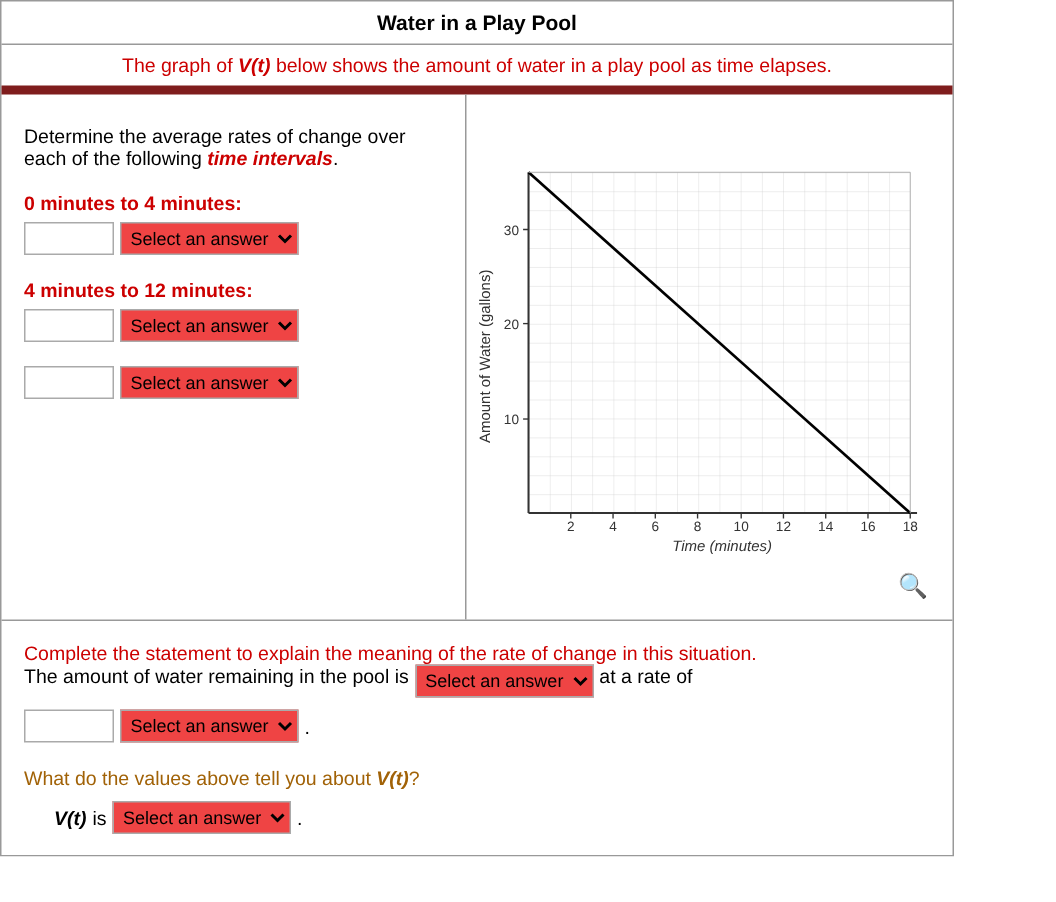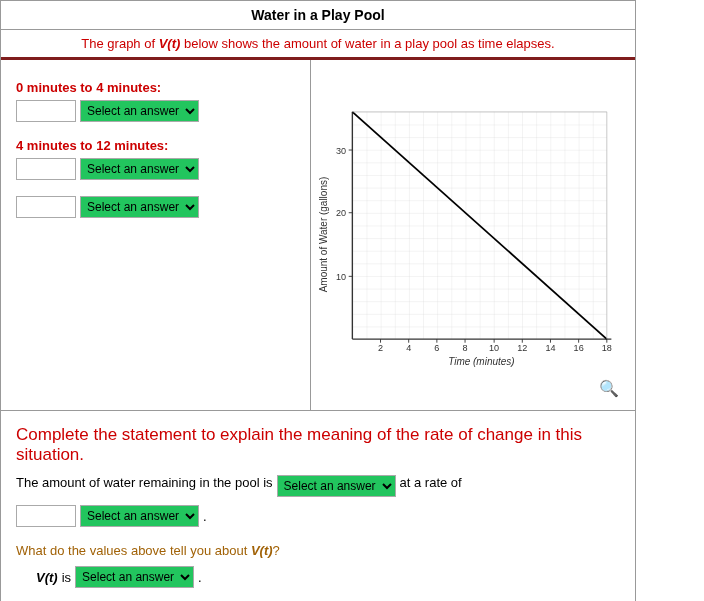--- a/index.html
+++ b/index.html
@@ -17,21 +17,21 @@
       text-align: center;
       font-weight: bold;
       font-size: 14px;
       padding: 6px 10px;
       border-bottom: 1px solid #999;
     }
     .subtitle-bar {
       text-align: center;
       font-size: 13px;
       padding: 6px 10px;
-      border-bottom: 3px solid #7f1d1d;
+      border-bottom: 6px solid #7f1d1d;
       color: #cc0000;
     }
     .subtitle-bar .vt {
       font-style: italic;
       font-weight: bold;
       color: #cc0000;
     }
     .main-section {
       display: flex;
       border-bottom: 1px solid #999;
@@ -69,21 +69,21 @@
       width: 60px;
       height: 22px;
       border: 1px solid #aaa;
       font-size: 12px;
     }
     .answer-select {
       height: 22px;
       font-size: 12px;
       border: 1px solid #aaa;
       padding: 0 2px;
-      background: #22c55e;
+      background: #ef4444;
       cursor: pointer;
     }
     .right-panel {
       flex: 1;
       padding: 10px 10px 10px 5px;
       position: relative;
     }
     .chart-container {
       width: 100%;
       height: 330px;
@@ -98,22 +98,21 @@
       bottom: 2px;
       right: 6px;
       font-size: 16px;
       color: #666;
       cursor: pointer;
     }
     .bottom-section {
       padding: 14px 15px 14px 15px;
     }
     .bottom-section .statement-line {
-      font-size: 17px;
-      margin-bottom: 10px;
+      font-size: 13px;
       color: #cc0000;
     }
     .inline-row {
       display: flex;
       flex-wrap: wrap;
       gap: 4px;
       margin-bottom: 8px;
       font-size: 13px;
     }
     .inline-row .text-part {
@@ -151,20 +150,23 @@
     <span>Water in a Play Pool</span>
   </div>
 
   <div class="subtitle-bar">
     <span>The graph of </span><span class="vt">V(t)</span><span> below shows the amount of water in a play pool as time elapses.</span>
   </div>
 
   <div class="main-section">
 
     <div class="left-panel">
+      <div class="intro">
+        Determine the average rates of change over<br>each of the following <span class="bold-italic">time intervals</span>.
+      </div>
 
       <div class="interval-group">
         <div class="interval-label">
           <span>0 minutes to 4 minutes:</span>
         </div>
         <div class="answer-row">
           <input class="answer-input" type="text" style="">
           <select class="answer-select">
             <option>Select an answer</option>
           </select>

